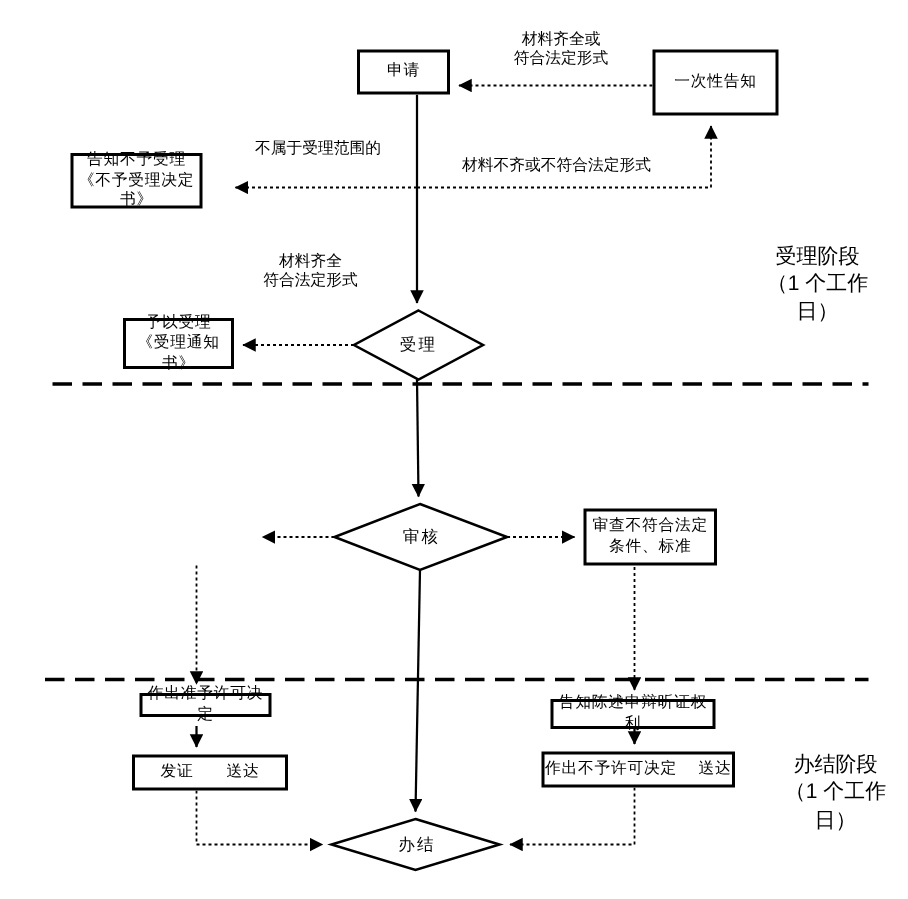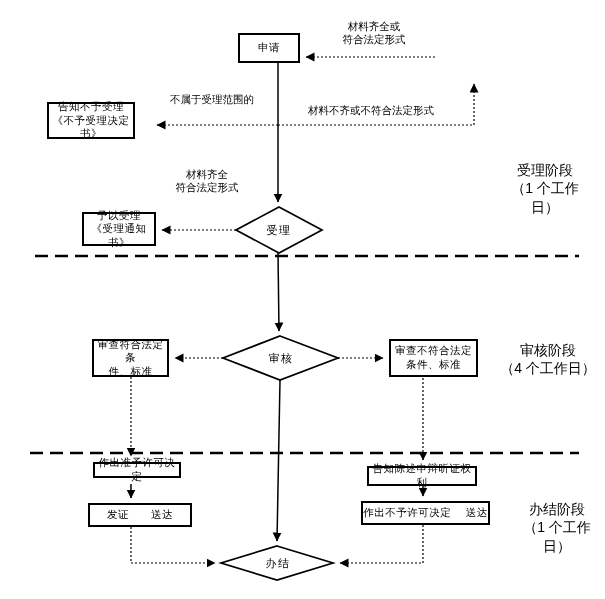--- a/index.html
+++ b/index.html
@@ -88,29 +88,28 @@
 
     <g stroke="#000" stroke-width="1.7" fill="#ffffff">
       <polygon points="279,207 322,230 279,253 236,230"></polygon>
       <polygon points="280,336 338,358 280,380 223,358"></polygon>
       <polygon points="277,546 333,563 277,580 221,563"></polygon>
     </g>
   </svg>
 
   <div class="box" style="left:238px;top:33px;width:62px;height:30px;">申请</div>
 
+  <div class="box" style="left:435px;top:33px;width:84px;height:44px;">一次性告知</div>
 
   <div class="box" style="left:47px;top:102px;width:88px;height:37px;">告知不予受理
 《不予受理决定书》</div>
 
   <div class="box" style="left:82px;top:212px;width:74px;height:34px;">予以受理
 《受理通知书》</div>
 
-  <div class="box" style="left:92px;top:339px;width:77px;height:38px;">审查符合法定条
-件、标准</div>
 
   <div class="box" style="left:389px;top:339px;width:89px;height:38px;">审查不符合法定
 条件、标准</div>
 
   <div class="box" style="left:93px;top:462px;width:88px;height:16px;">作出准予许可决定</div>
 
   <div class="box" style="left:88px;top:503px;width:104px;height:24px;">发证　　送达</div>
 
   <div class="box" style="left:367px;top:466px;width:110px;height:20px;">告知陈述申辩听证权利</div>
 
@@ -123,19 +122,17 @@
   <div class="lbl center" style="left:314px;top:20px;width:120px;">材料齐全或
 符合法定形式</div>
   <div class="lbl" style="left:170px;top:93px;">不属于受理范围的</div>
   <div class="lbl" style="left:308px;top:104px;">材料不齐或不符合法定形式</div>
   <div class="lbl center" style="left:157px;top:168px;width:100px;">材料齐全
 符合法定形式</div>
 
   <div class="stage" style="left:500px;top:161px;width:90px;">受理阶段
 （1 个工作
 日）</div>
-  <div class="stage" style="left:496px;top:341px;width:104px;">审核阶段
-（4 个工作日）</div>
   <div class="stage" style="left:512px;top:500px;width:90px;">办结阶段
 （1 个工作
 日）</div>
 
 </div>
 
 </body></html>

